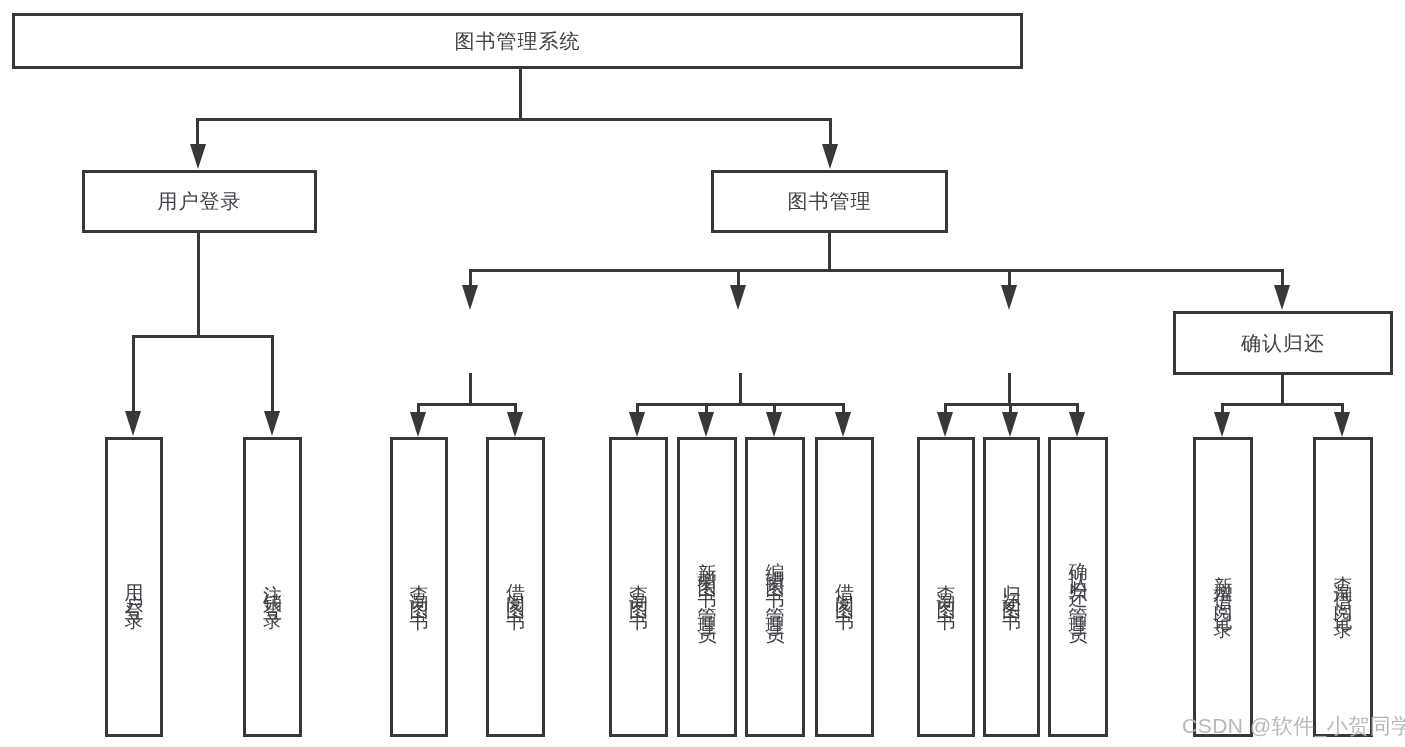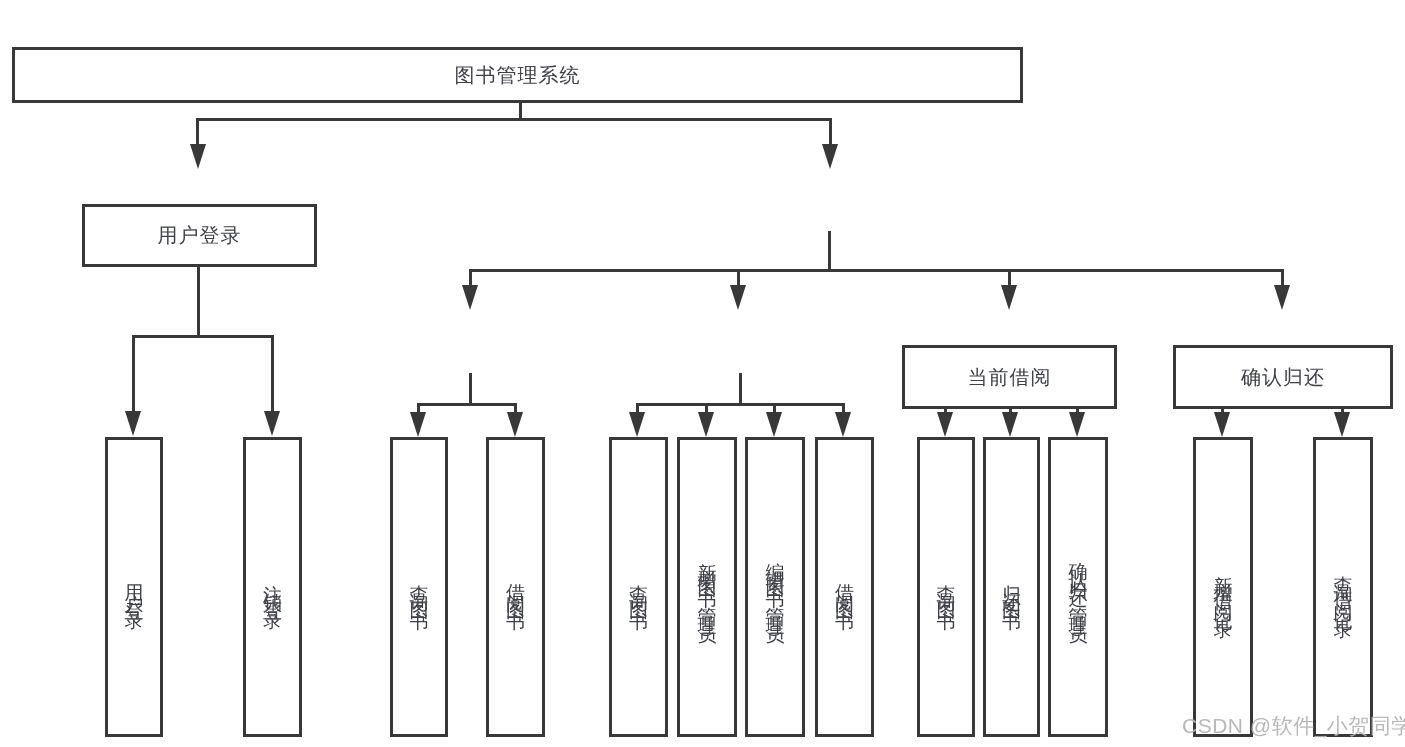--- a/index.html
+++ b/index.html
@@ -12,21 +12,21 @@
   }
   .box{
     position:absolute;
     box-sizing:border-box;
     border:3px solid #383838;
     background:#ffffff;
     display:flex;align-items:center;justify-content:center;
     color:#3e4046;
     z-index:2;
   }
-  .hbox{font-size:20px;letter-spacing:1px;margin-top:34px;}
+  .hbox{font-size:20px;letter-spacing:1px;}
   .vbox{
     writing-mode:vertical-rl;
     text-orientation:mixed;
     font-size:19px;
     letter-spacing:9px;
     line-height:1.05;
   }
   .line{position:absolute;background:#383838;z-index:1;}
   .arrow{
     position:absolute;width:0;height:0;z-index:1;
@@ -52,40 +52,40 @@
   <div class="box hbox" style="left:12px;top:13px;width:1011px;height:56px;">图书管理系统</div>
 
   <div class="line" style="left:519px;top:67px;width:3px;height:54px;"></div>
   <div class="line" style="left:196px;top:118px;width:636px;height:3px;"></div>
   <div class="line" style="left:196px;top:118px;width:3px;height:28px;"></div>
   <div class="line" style="left:829px;top:118px;width:3px;height:28px;"></div>
   <div class="arrow" style="left:190px;top:144px;"></div>
   <div class="arrow" style="left:822px;top:144px;"></div>
 
   <div class="box hbox" style="left:82px;top:170px;width:235px;height:63px;">用户登录</div>
+  <div class="box hbox" style="left:711px;top:170px;width:237px;height:63px;">图书管理</div>
 
   <div class="line" style="left:197px;top:231px;width:3px;height:107px;"></div>
   <div class="line" style="left:132px;top:335px;width:142px;height:3px;"></div>
   <div class="line" style="left:132px;top:335px;width:3px;height:79px;"></div>
   <div class="line" style="left:271px;top:335px;width:3px;height:79px;"></div>
   <div class="arrow" style="left:125px;top:411px;"></div>
   <div class="arrow" style="left:264px;top:411px;"></div>
 
   <div class="line" style="left:828px;top:231px;width:3px;height:41px;"></div>
   <div class="line" style="left:469px;top:269px;width:815px;height:3px;"></div>
   <div class="line" style="left:469px;top:269px;width:3px;height:17px;"></div>
   <div class="line" style="left:737px;top:269px;width:3px;height:17px;"></div>
   <div class="line" style="left:1008px;top:269px;width:3px;height:17px;"></div>
   <div class="line" style="left:1281px;top:269px;width:3px;height:17px;"></div>
   <div class="arrow" style="left:462px;top:285px;"></div>
   <div class="arrow" style="left:730px;top:285px;"></div>
   <div class="arrow" style="left:1001px;top:285px;"></div>
   <div class="arrow" style="left:1274px;top:285px;"></div>
 
-  <div class="box hbox" style="left:902px;top:311px;width:215px;height:64px;">当前借阅</div>
   <div class="box hbox" style="left:1173px;top:311px;width:220px;height:64px;">确认归还</div>
 
   <div class="line" style="left:469px;top:373px;width:3px;height:33px;"></div>
   <div class="line" style="left:417px;top:403px;width:100px;height:3px;"></div>
   <div class="line" style="left:417px;top:403px;width:3px;height:11px;"></div>
   <div class="line" style="left:514px;top:403px;width:3px;height:11px;"></div>
   <div class="arrow" style="left:410px;top:412px;"></div>
   <div class="arrow" style="left:507px;top:412px;"></div>
 
   <div class="line" style="left:739px;top:373px;width:3px;height:33px;"></div>

